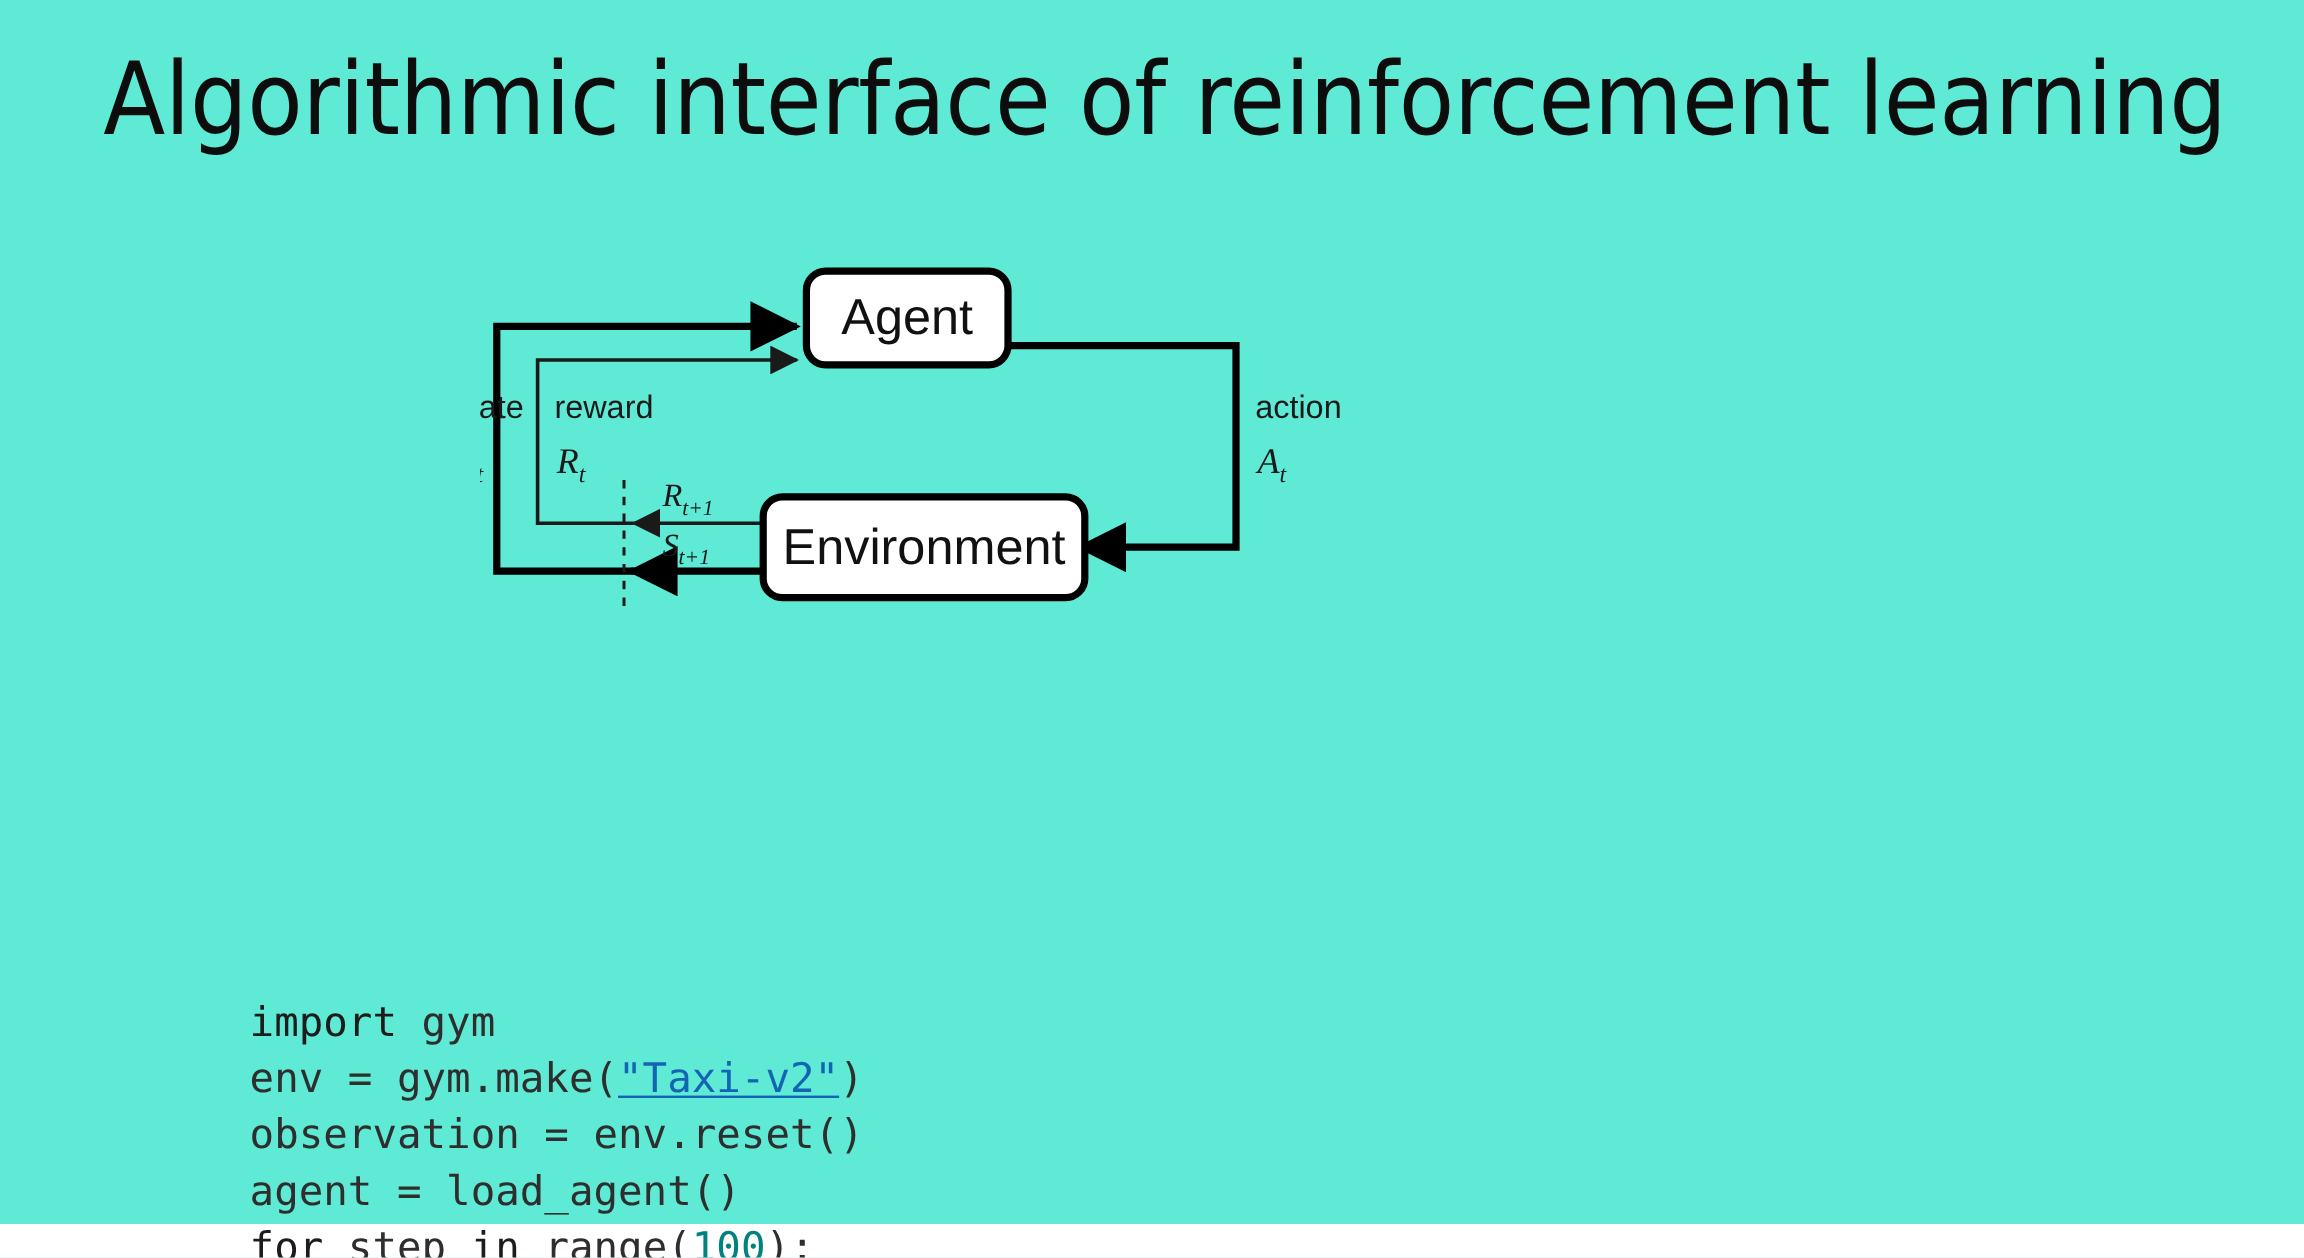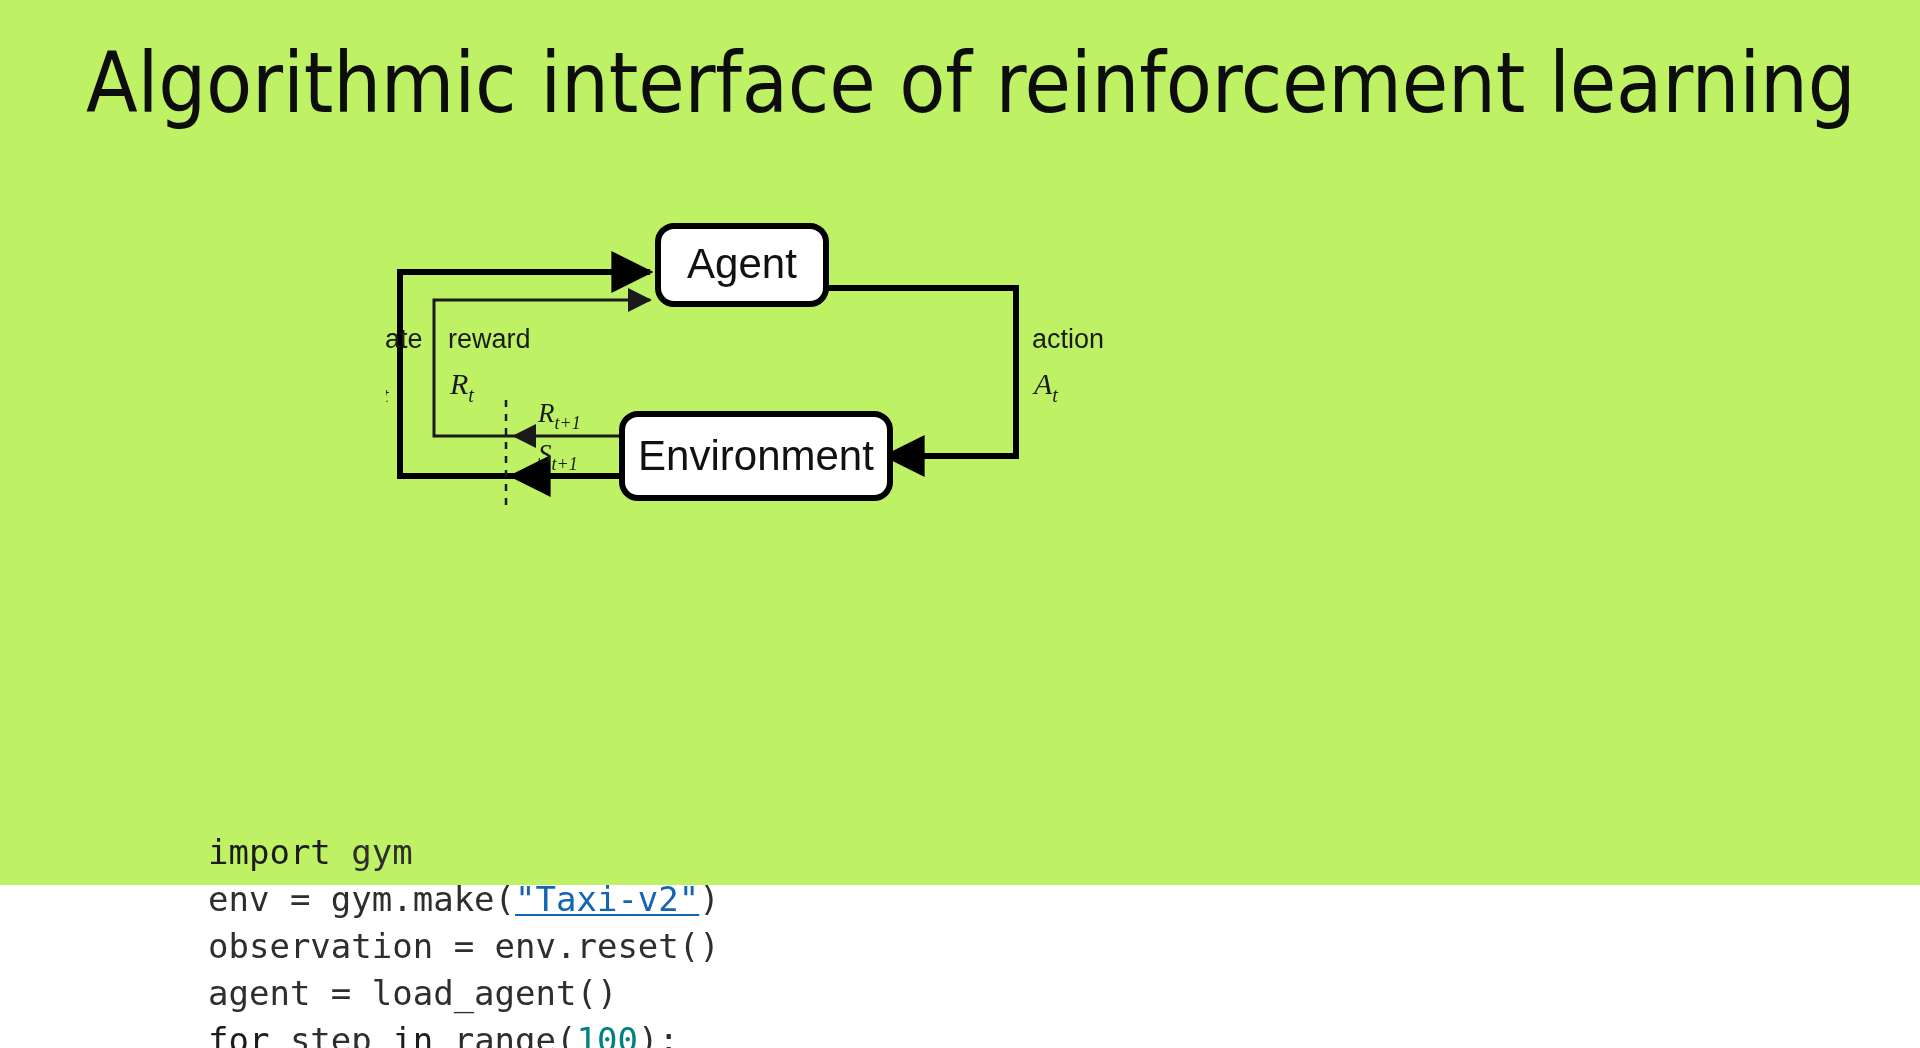--- a/index.html
+++ b/index.html
@@ -15,22 +15,22 @@
     font-family: "Liberation Sans", sans-serif;
     color: #000000;
     position: relative;
   }
 
   
   .slide {
     position: absolute;
     left: 0; top: 0;
     width: 1920px;
-    height: 885px;
-    background: #bef264;
+    height: 1020px;
+    background: #5eead4;
   }
 
   
   .slide-title {
     position: absolute;
     left: 86px;
     top: 36px;
     width: 1790px;
     font-family: "DejaVu Sans Condensed", "Liberation Sans Narrow", "Liberation Sans", sans-serif;
     font-stretch: condensed;
@@ -38,21 +38,21 @@
     font-weight: 300;
     letter-spacing: -0.2px;
     line-height: 1.12;
     color: #0d0d0d;
     white-space: nowrap;
   }
 
   
   .diagram {
     position: absolute;
-    left: 386px;
+    left: 400px;
     top: 210px;
     width: 820px;
     height: 320px;
   }
   .diagram svg { display: block; }
 
   
   .code-block {
     position: absolute;
     left: 208px;

